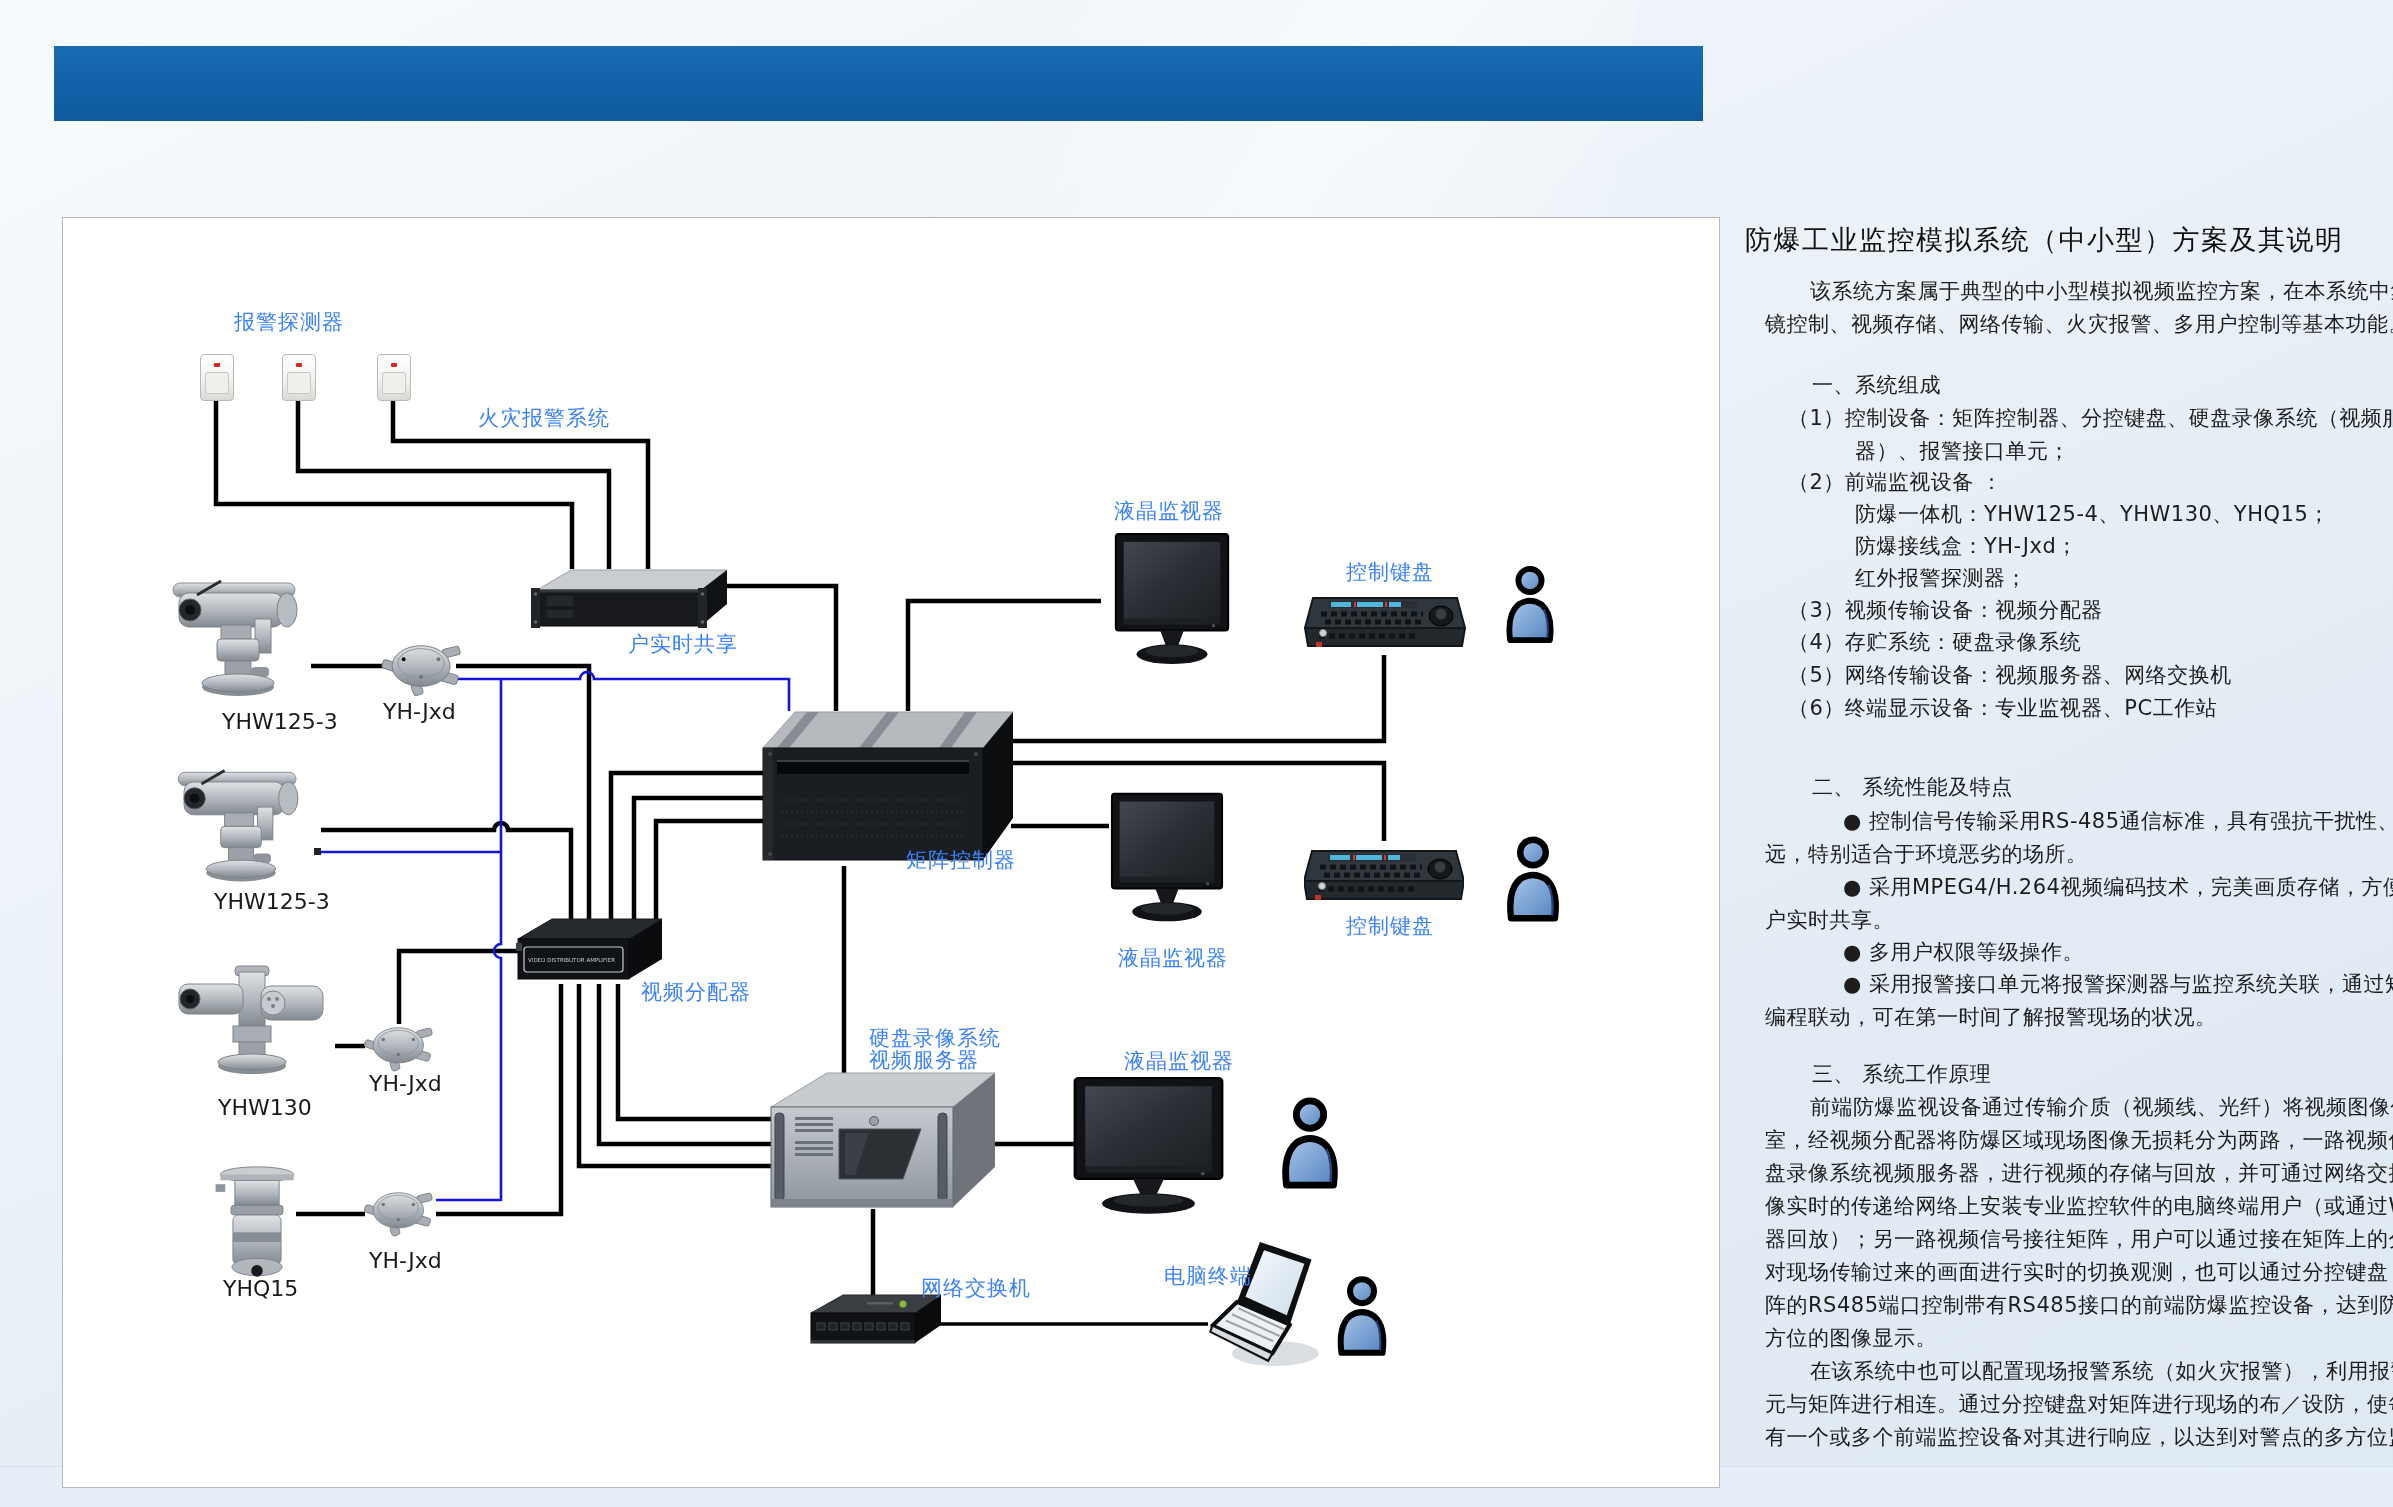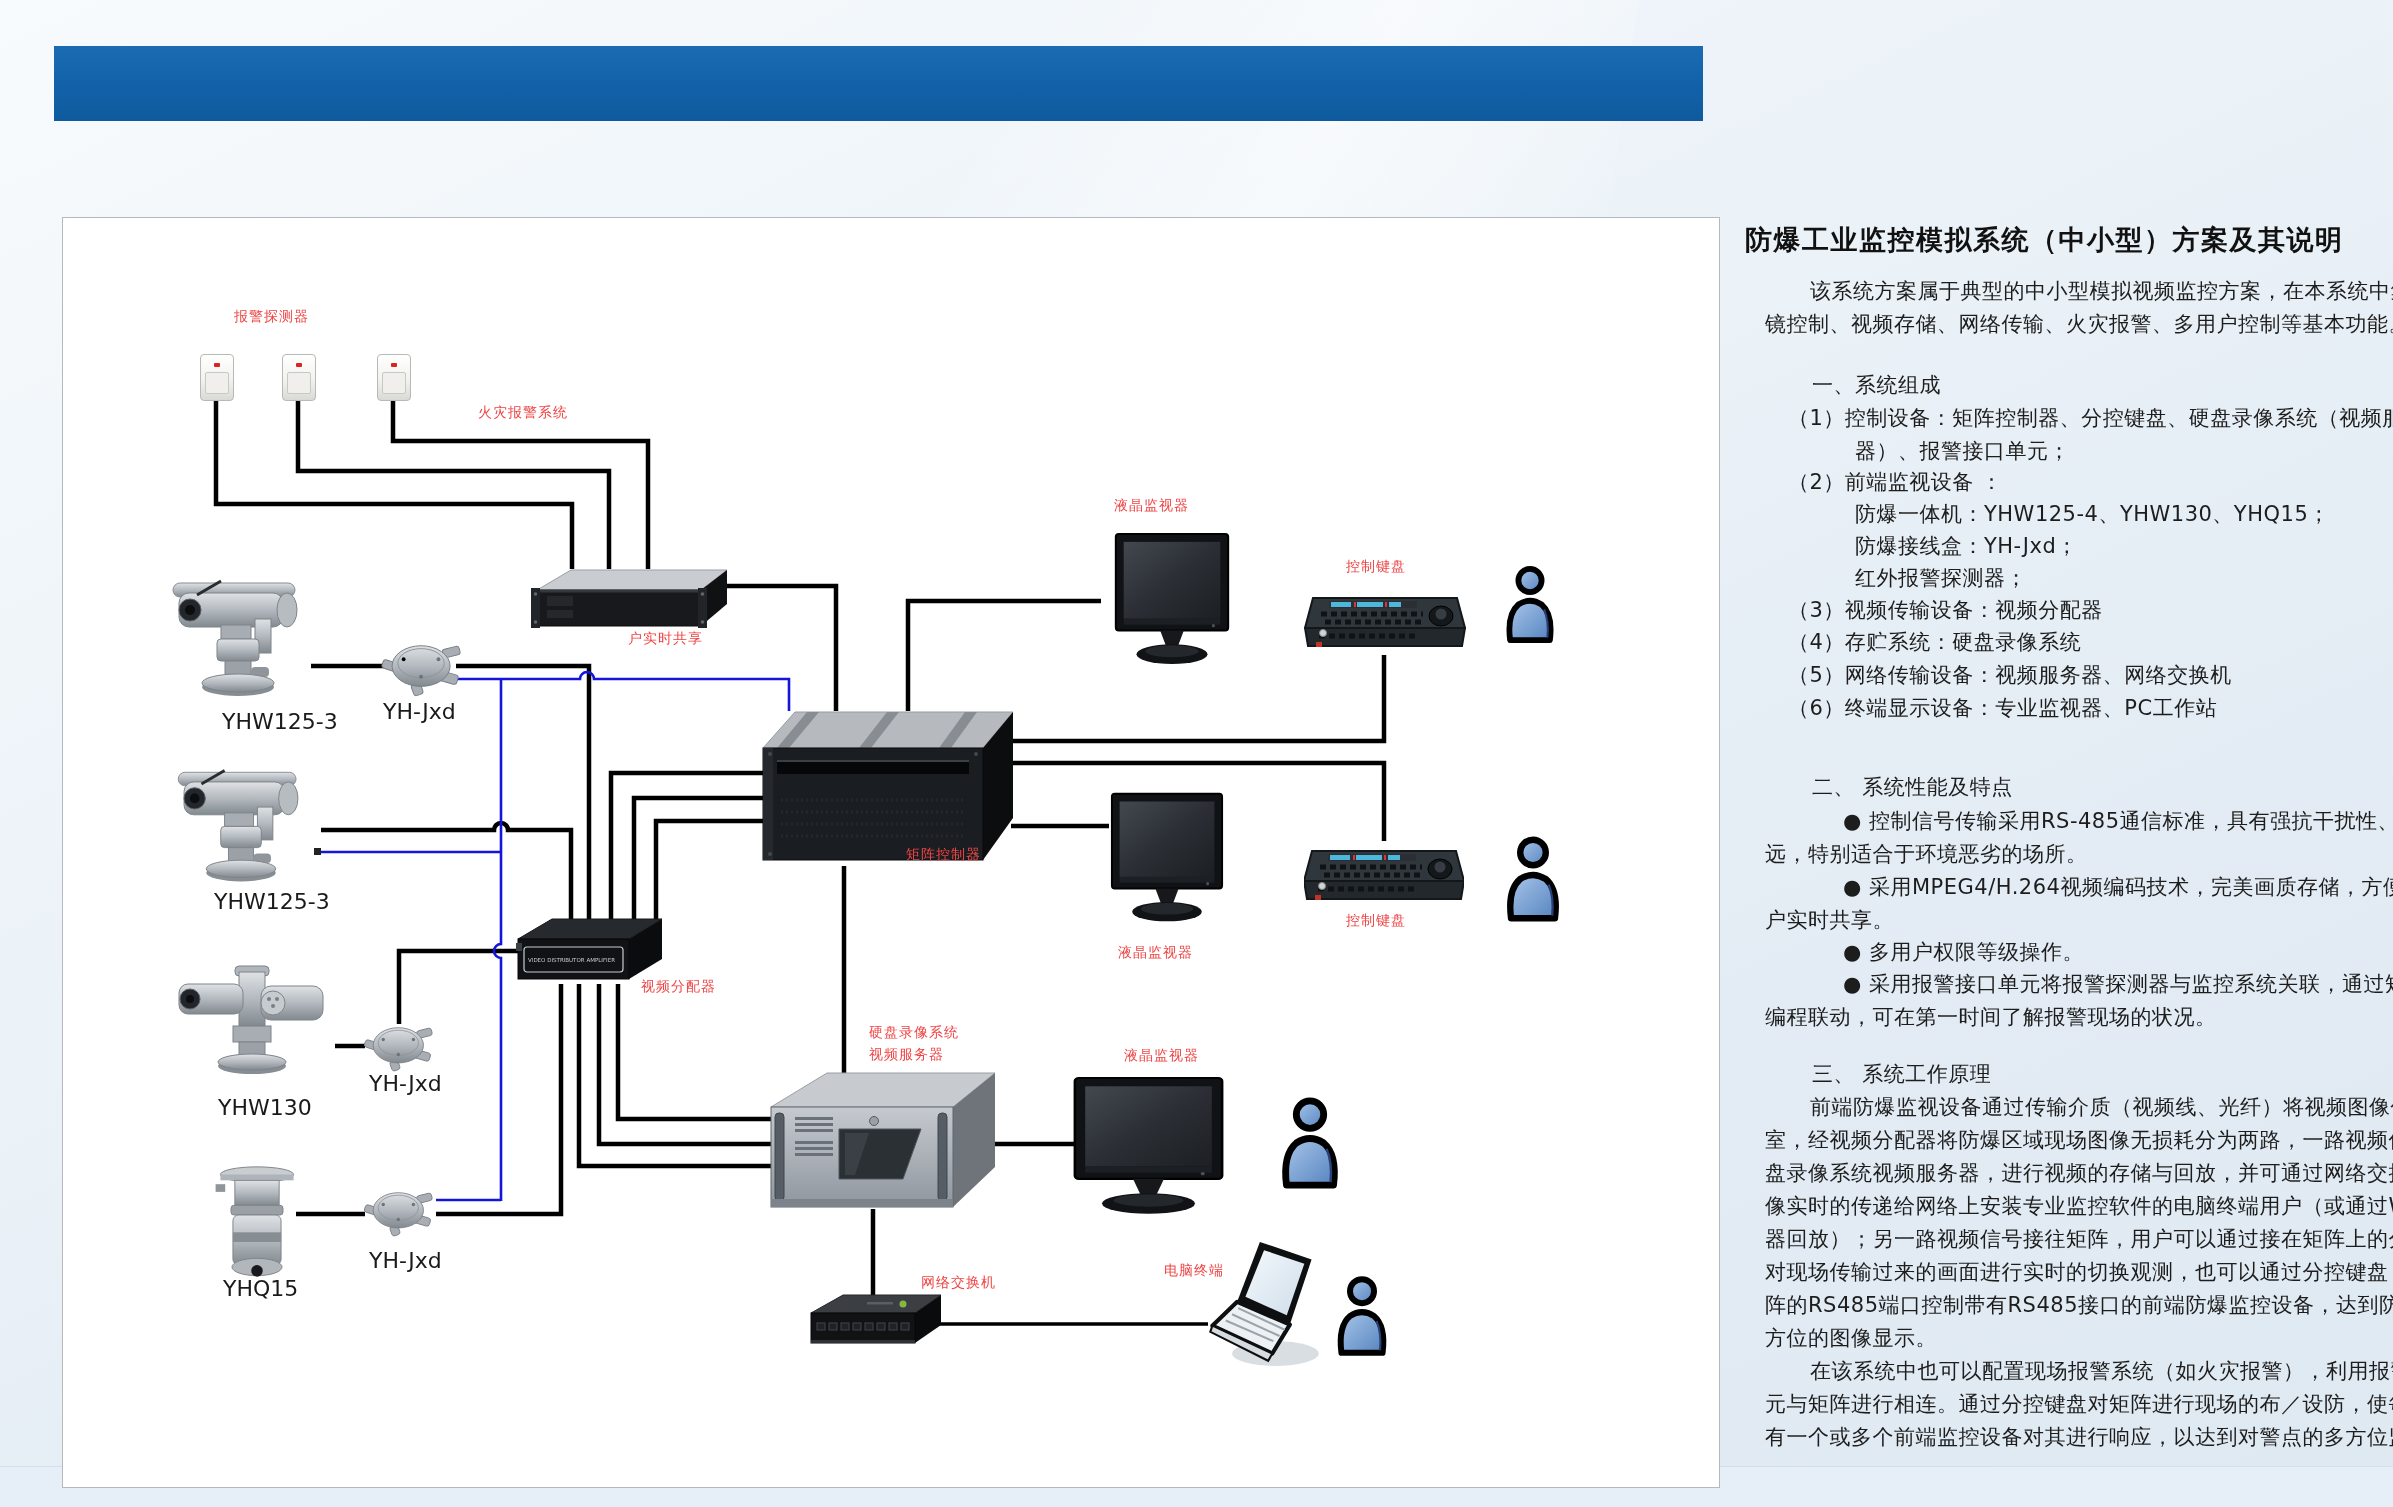--- a/index.html
+++ b/index.html
@@ -10,29 +10,29 @@
         background:linear-gradient(115deg,rgba(255,255,255,0) 20%,rgba(255,255,255,.55) 50%,rgba(255,255,255,0) 80%);
         transform:rotate(8deg);}
   .header-bar{position:absolute;left:54px;top:46px;width:1649px;height:75px;
         background:linear-gradient(180deg,#1a6cb2 0%,#1261a8 55%,#0f5a9e 100%);}
   .footer-strip{position:absolute;left:0;top:1466px;width:2393px;height:41px;
         background:#e6eff7;border-top:1px solid #d2e0ec;}
   .diagram{position:absolute;left:62px;top:217px;width:1656px;height:1269px;
         background:#ffffff;border:1px solid #b3b9bf;}
   .wires{position:absolute;left:0;top:0;width:1656px;height:1269px;}
   .dev{position:absolute;}
-  .dlabel{position:absolute;font-size:14px;color:#ef4444;white-space:nowrap;letter-spacing:1px;}
+  .dlabel{position:absolute;font-size:21px;color:#3b82f6;white-space:nowrap;letter-spacing:1px;}
   .dlabel.latin{font-size:22px;letter-spacing:0;color:#1a1a1a;text-align:right;}
   .detector{position:absolute;width:32px;height:45px;border:1px solid #b9b9b5;border-radius:4px;
         background:linear-gradient(180deg,#ffffff 0%,#f2f2ef 55%,#d9d9d5 100%);box-shadow:inset 0 1px 0 #fff;}
   .detector:before{content:"";position:absolute;left:13px;top:8px;width:6px;height:4px;background:#d22;border-radius:1px;}
   .detector:after{content:"";position:absolute;left:4px;top:17px;width:22px;height:20px;background:#f0efec;
         border:1px solid #c8c8c4;border-radius:2px;}
   .doc-panel{position:absolute;left:1740px;top:200px;width:650px;height:1280px;}
-  .doc-title{position:absolute;left:5px;top:22px;font-size:27px;font-weight:bold;color:#111;
+  .doc-title{position:absolute;left:5px;top:22px;font-size:27px;font-weight:normal;color:#111;
         white-space:nowrap;letter-spacing:1.5px;}
   .doc-line{position:absolute;font-size:21px;color:#1d1d1d;white-space:nowrap;letter-spacing:0.5px;}
 </style>
 </head>
 <body>
 
 <div class="page">
   <div class="header-bar"></div>
   <div class="footer-strip"></div>
 

